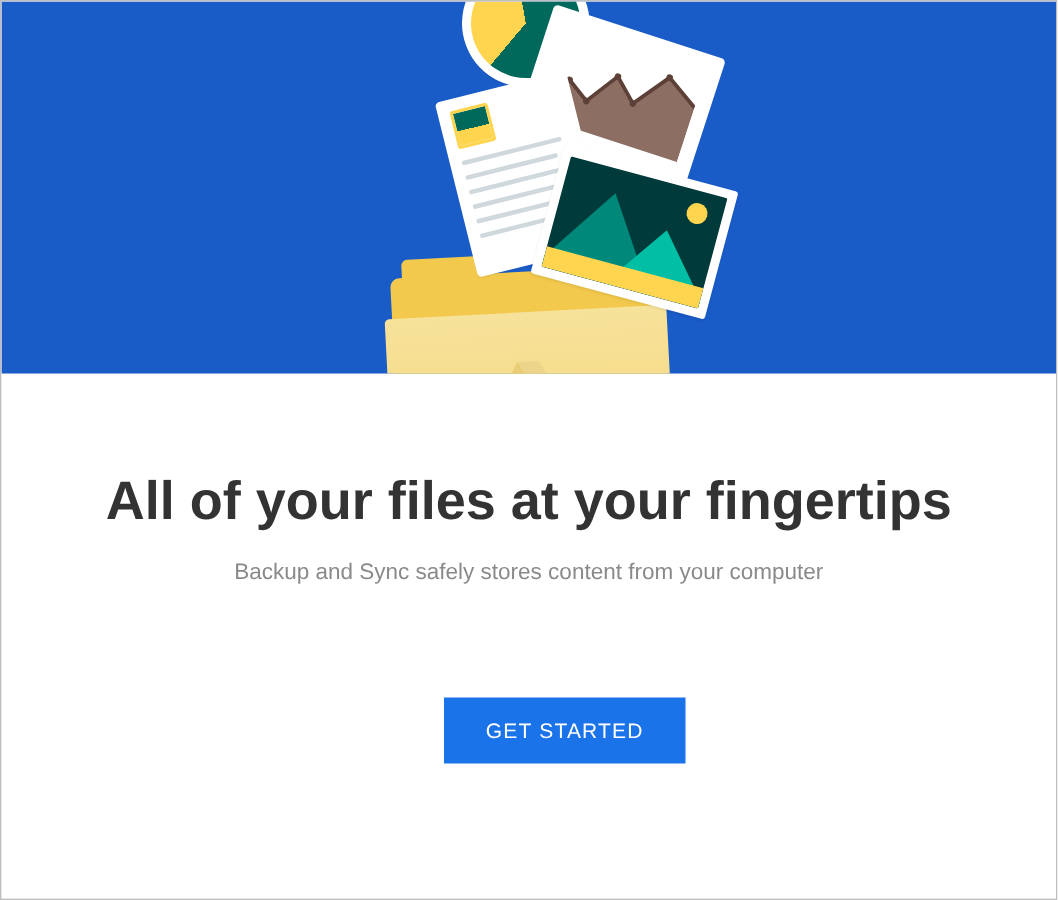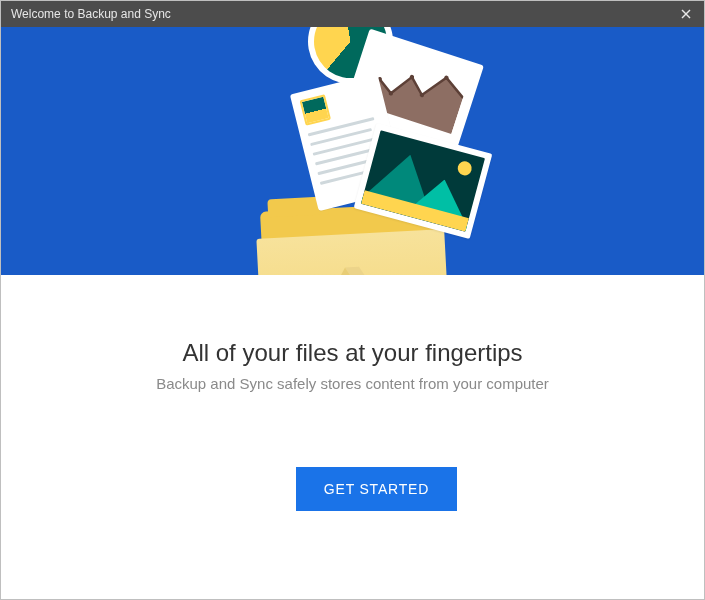--- a/index.html
+++ b/index.html
@@ -18,24 +18,24 @@
   .titlebar .close svg { stroke: #e6e6e6; }
   .hero {
     height: 248px; background: #195bc7; position: relative; overflow: hidden;
     display: flex; justify-content: center;
   }
   .content {
     flex: 1; background: #fff; display: flex; flex-direction: column; align-items: center;
     padding-top: 64px;
   }
   .headline {
-    font-size: 24px; color: #333; font-weight: 400; 
+    font-size: 36px; color: #333; font-weight: 700; 
   }
   .subhead {
-    margin-top: 6px; font-size: 15px; color: #8a8a8a; text-align: center; line-height: 1.45;
+    margin-top: 16px; font-size: 15px; color: #8a8a8a; text-align: center; line-height: 1.45;
   }
   .cta {
     margin-top: 72px;
     background: #1a73e8; color: #fff; border: none;
     padding: 14px 28px; font-size: 14px; letter-spacing: 0.8px;
     cursor: pointer; font-weight: 500; margin-left: 48px;
   }
 
   
   .illus { position: absolute; left: 50%; top: 0; width: 260px; height: 290px; transform: translateX(-50%); }
@@ -125,29 +125,20 @@
   }
   .photo .fg {
     position: absolute; bottom: 0; left: 0; right: 0; height: 14px;
     background: #ffd54f;
   }
 </style>
 </head>
 <body>
 
 <div class="window">
-  <div class="titlebar">
-    <div class="title">Welcome to Backup and Sync</div>
-    <div class="close">
-      <svg width="10" height="10" viewBox="0 0 10 10">
-        <line x1="1" y1="1" x2="9" y2="9" stroke-width="1.4"></line>
-        <line x1="9" y1="1" x2="1" y2="9" stroke-width="1.4"></line>
-      </svg>
-    </div>
-  </div>
 
   <div class="hero">
     <div class="illus">
 
       <div class="doc d3">
         <div class="pie"></div>
       </div>
 
       <div class="doc d2">
         <svg viewBox="0 0 100 60">

